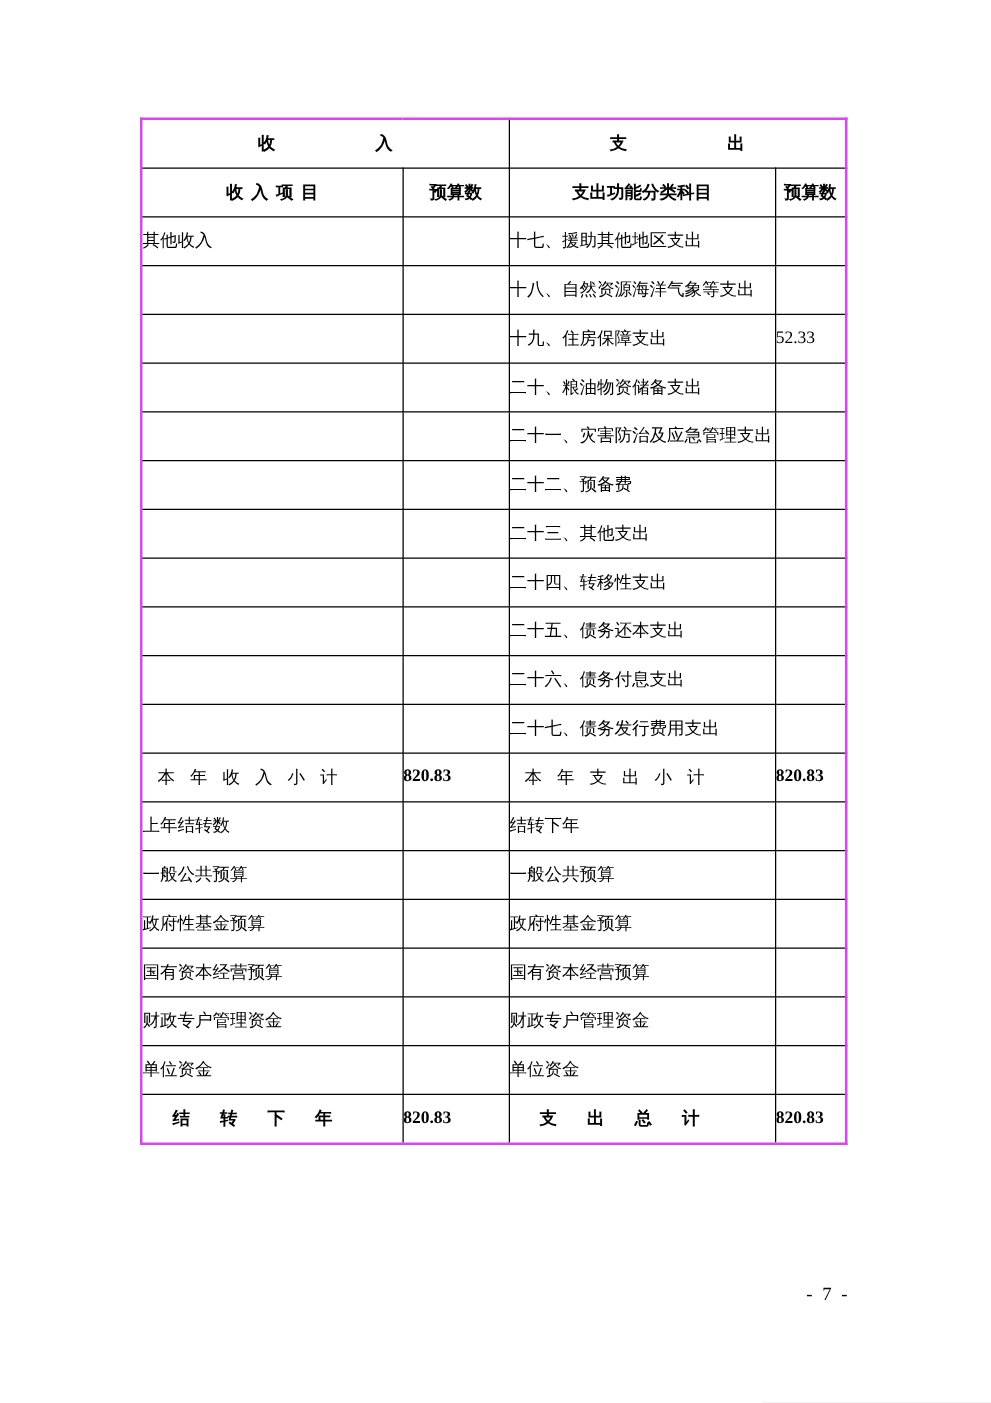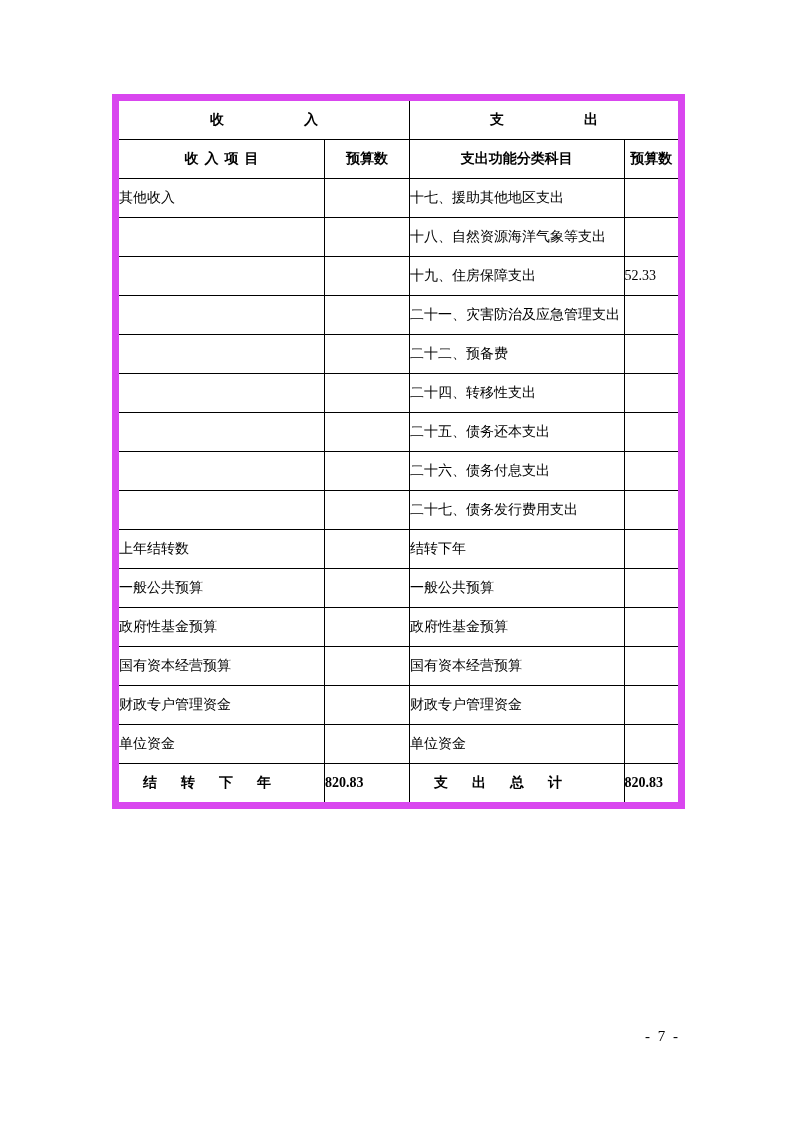--- a/index.html
+++ b/index.html
@@ -11,21 +11,21 @@
     font-family: "Liberation Serif", "DejaVu Serif", serif;
     color: #000000;
     overflow: hidden;
   }
   table.budget {
     position: absolute;
     left: 112px;
     top: 94px;
     border-collapse: collapse;
     table-layout: fixed;
-    border: 7px solid #d946ef;
+    border: 2px solid #d946ef;
   }
   table.budget td {
     border: 1px solid #000;
     height: 38px;
     padding: 0;
     font-size: 14px;
     white-space: nowrap;
     overflow: hidden;
     vertical-align: middle;
   }
@@ -88,32 +88,44 @@
     </tr>
     <tr>
       <td class="center"></td>
       <td class="num"></td>
       <td class="pad mid">十九、住房保障支出</td>
       <td class="num">52.33</td>
     </tr>
     <tr>
       <td class="center"></td>
       <td class="num"></td>
+      <td class="pad mid">二十、粮油物资储备支出</td>
+      <td class="num"></td>
+    </tr>
+    <tr>
+      <td class="center"></td>
+      <td class="num"></td>
       <td class="pad mid">二十一、灾害防治及应急管理支出</td>
       <td class="num"></td>
     </tr>
     <tr>
       <td class="center"></td>
       <td class="num"></td>
       <td class="pad mid">二十二、预备费</td>
       <td class="num"></td>
     </tr>
     <tr>
       <td class="center"></td>
       <td class="num"></td>
+      <td class="pad mid">二十三、其他支出</td>
+      <td class="num"></td>
+    </tr>
+    <tr>
+      <td class="center"></td>
+      <td class="num"></td>
       <td class="pad mid">二十四、转移性支出</td>
       <td class="num"></td>
     </tr>
     <tr>
       <td class="center"></td>
       <td class="num"></td>
       <td class="pad mid">二十五、债务还本支出</td>
       <td class="num"></td>
     </tr>
     <tr>
@@ -122,20 +134,26 @@
       <td class="pad mid">二十六、债务付息支出</td>
       <td class="num"></td>
     </tr>
     <tr>
       <td class="center"></td>
       <td class="num"></td>
       <td class="pad mid">二十七、债务发行费用支出</td>
       <td class="num"></td>
     </tr>
 
+    <tr>
+      <td class="center ls-m">本年收入小计</td>
+      <td class="num bold">820.83</td>
+      <td class="center ls-m mid">本年支出小计</td>
+      <td class="num bold">820.83</td>
+    </tr>
 
     <tr>
       <td class="pad">上年结转数</td>
       <td class="num"></td>
       <td class="pad mid">结转下年</td>
       <td class="num"></td>
     </tr>
 
     <tr>
       <td class="indent">一般公共预算</td>

